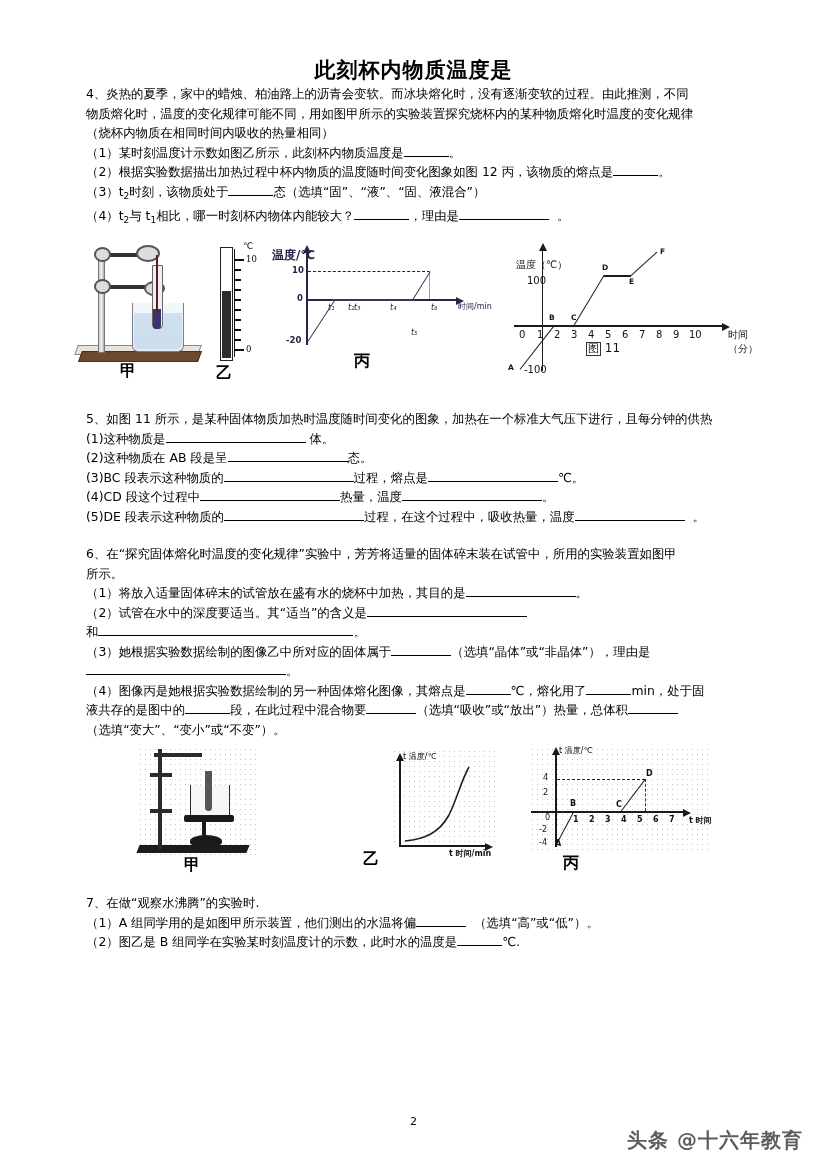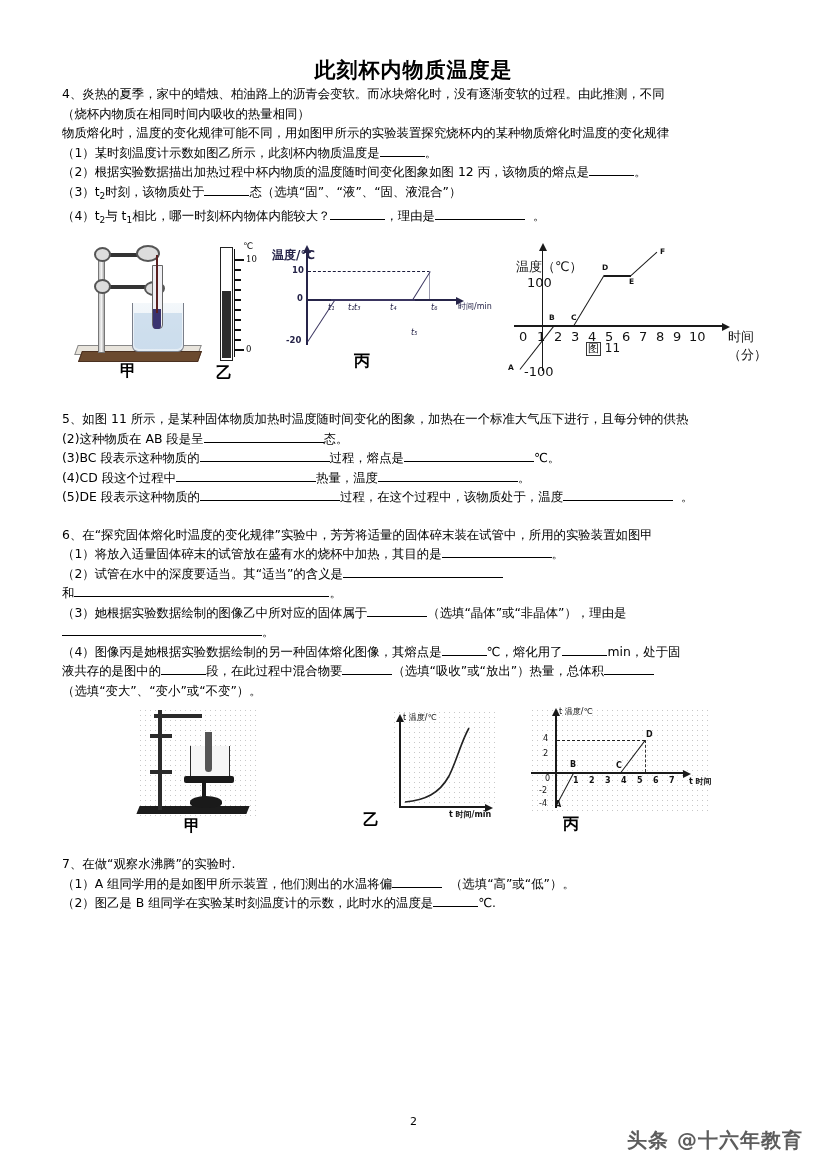--- a/index.html
+++ b/index.html
@@ -36,20 +36,21 @@
   }
   .para {
     font-size: 12.4px;
     line-height: 19.5px;
     margin: 0;
     text-align: justify;
     letter-spacing: 0px;
   }
   .indent0 {
     padding-left: 0;
+    margin-left: 24px;
   }
   .blank {
     display: inline-block;
     border-bottom: 1px solid #000;
     vertical-align: baseline;
     height: 13px;
   }
   .b45 { width: 45px; }
   .b50 { width: 50px; }
   .b55 { width: 55px; }
@@ -276,21 +277,21 @@
     transform-origin: 0 50%;
   }
   .g11 .pt {
     position: absolute;
     font-size: 7.5px;
     font-weight: bold;
     color: #111;
   }
   .g11 .num {
     position: absolute;
-    font-size: 13px;
+    font-size: 10px;
     color: #111;
   }
   .g11 .cap {
     position: absolute;
     font-size: 12px;
     color: #111;
     white-space: nowrap;
   }
   .g11 .cap .boxed {
     display: inline-block;
@@ -429,22 +430,22 @@
 </head>
 <body>
 
 <div class="page">
 
   <h1 class="doc-title">此刻杯内物质温度是</h1>
 
   <div class="body-wrap">
 
     <p class="para indent0">4、炎热的夏季，家中的蜡烛、柏油路上的沥青会变软。而冰块熔化时，没有逐渐变软的过程。由此推测，不同</p>
+    <p class="para indent0">物质熔化时，温度的变化规律可能不同，用如图甲所示的实验装置探究烧杯内的某种物质熔化时温度的变化规律</p>
     <p class="para indent0">（烧杯内物质在相同时间内吸收的热量相同）</p>
-    <p class="para indent0">物质熔化时，温度的变化规律可能不同，用如图甲所示的实验装置探究烧杯内的某种物质熔化时温度的变化规律</p>
 
     <p class="para indent0">
       <span>（1）某时刻温度计示数如图乙所示，此刻杯内物质温度是</span><span class="blank b45"></span><span>。</span>
     </p>
     <p class="para indent0">
       <span>（2）根据实验数据描出加热过程中杯内物质的温度随时间变化图象如图 12 丙，该物质的熔点是</span><span class="blank b45"></span><span>。</span>
     </p>
     <p class="para indent0">
       <span>（3）t</span><sub>2</sub><span>时刻，该物质处于</span><span class="blank b45"></span><span>态（选填“固”、“液”、“固、液混合”）</span>
     </p>
@@ -571,33 +572,37 @@
           <span class="boxed">图</span>
           <span>11</span>
         </div>
       </div>
 
     </div>
 
     <p class="para indent0" style="margin-top:10px;">5、如图 11 所示，是某种固体物质加热时温度随时间变化的图象，加热在一个标准大气压下进行，且每分钟的供热</p>
 
     <p class="para indent0">
+      <span>(1)这种物质是</span><span class="blank b140"></span><span> 体。</span>
+    </p>
+    <p class="para indent0">
       <span>(2)这种物质在 AB 段是呈</span><span class="blank b120"></span><span>态。</span>
     </p>
     <p class="para indent0">
       <span>(3)BC 段表示这种物质的</span><span class="blank b130"></span><span>过程，熔点是</span><span class="blank b130"></span><span>℃。</span>
     </p>
     <p class="para indent0">
       <span>(4)CD 段这个过程中</span><span class="blank b140"></span><span>热量，温度</span><span class="blank b140"></span><span>。</span>
     </p>
     <p class="para indent0">
-      <span>(5)DE 段表示这种物质的</span><span class="blank b140"></span><span>过程，在这个过程中，该物质处于，温度</span><span class="blank b110"></span>&nbsp;&nbsp;<span>。</span>
+      <span>(5)DE 段表示这种物质的</span><span class="blank b140"></span><span>过程，在这个过程中，吸收热量，温度</span><span class="blank b110"></span>&nbsp;&nbsp;<span>。</span>
     </p>
 
     <p class="para indent0" style="margin-top:18px;">6、在“探究固体熔化时温度的变化规律”实验中，芳芳将适量的固体碎末装在试管中，所用的实验装置如图甲</p>
+    <p class="para indent0">所示。</p>
 
     <p class="para indent0">
       <span>（1）将放入适量固体碎末的试管放在盛有水的烧杯中加热，其目的是</span><span class="blank b110"></span><span>。</span>
     </p>
     <p class="para indent0">
       <span>（2）试管在水中的深度要适当。其“适当”的含义是</span><span class="blank b160"></span>
     </p>
     <p class="para indent0">
       <span>和</span><span class="blank b255"></span><span>。</span>
     </p>

